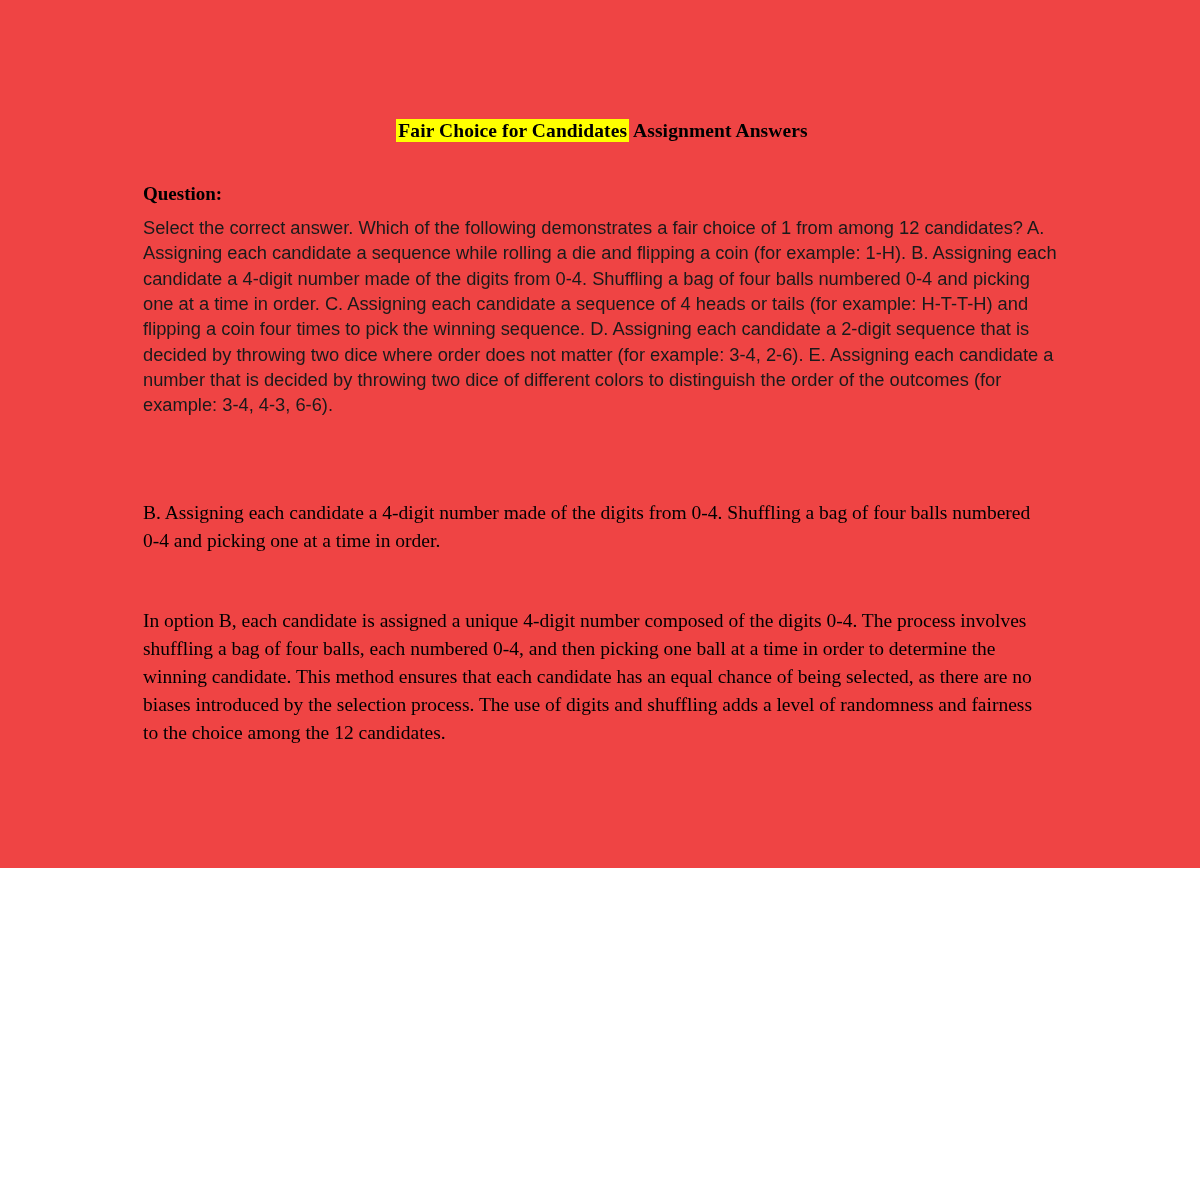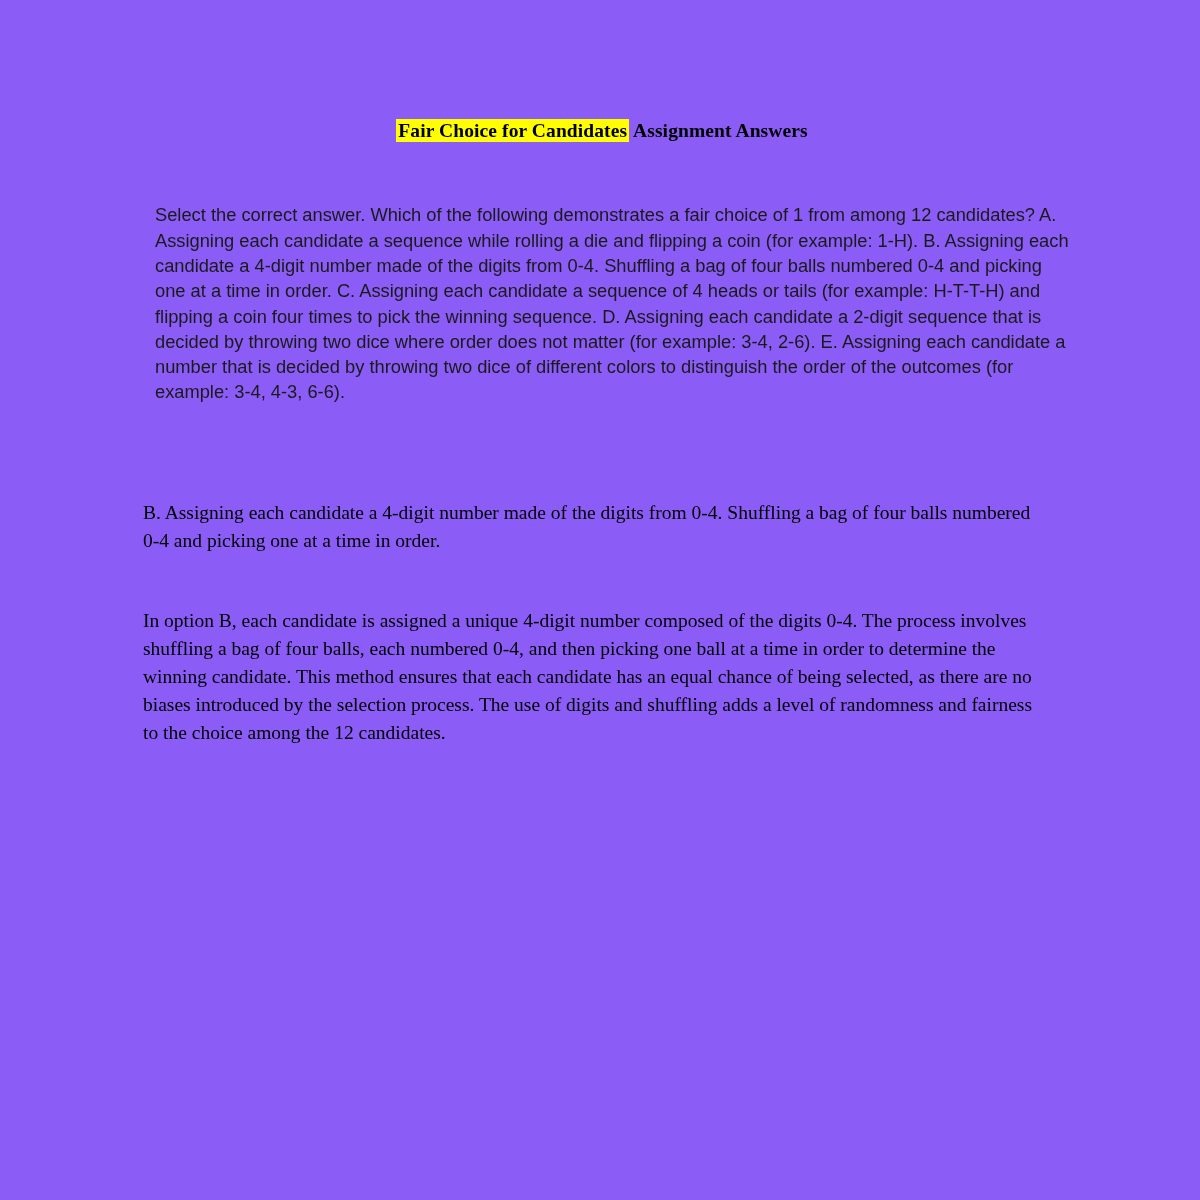--- a/index.html
+++ b/index.html
@@ -11,22 +11,22 @@
     width: 1200px;
     height: 1200px;
     font-family: "Liberation Serif", serif;
     color: #000000;
     overflow: hidden;
   }
 
   .page {
     position: relative;
     width: 1200px;
-    height: 1200px;
-    background: #8b5cf6;
+    height: 868px;
+    background: #ef4444;
     box-sizing: border-box;
   }
 
   .content {
     position: absolute;
     left: 143px;
     top: 118px;
     width: 918px;
   }
 
@@ -65,21 +65,21 @@
     line-height: 1.3;
     margin: 0;
     padding: 0;
   }
 
   
   .question-body {
     font-family: "Liberation Sans", sans-serif;
     font-size: 18.3px;
     line-height: 25.3px;
-    margin: 12px;
+    margin: 0;
     padding: 0;
     text-align: left;
     width: 918px;
     color: #1a1a1a;
   }
 
   
   .answer-body,
   .explanation-body {
     font-family: "Liberation Serif", serif;
@@ -101,20 +101,21 @@
 </head>
 <body>
 
 <div class="page">
   <div class="content">
 
     <h1 class="doc-title"><span class="hl">Fair Choice for Candidates</span><span> Assignment Answers</span></h1>
 
     <div class="sp-title-to-question"></div>
 
+    <div class="question-label">Question:</div>
 
     <div class="sp-question-label-to-body"></div>
 
     <p class="question-body">Select the correct answer. Which of the following demonstrates a fair choice of 1 from among 12 candidates? A. Assigning each candidate a sequence while rolling a die and flipping a coin (for example: 1-H). B. Assigning each candidate a 4-digit number made of the digits from 0-4. Shuffling a bag of four balls numbered 0-4 and picking one at a time in order. C. Assigning each candidate a sequence of 4 heads or tails (for example: H-T-T-H) and flipping a coin four times to pick the winning sequence. D. Assigning each candidate a 2-digit sequence that is decided by throwing two dice where order does not matter (for example: 3-4, 2-6). E. Assigning each candidate a number that is decided by throwing two dice of different colors to distinguish the order of the outcomes (for example: 3-4, 4-3, 6-6).</p>
 
     <div class="sp-body-to-section"></div>
 
 
     <div class="sp-section-to-answer"></div>
 

